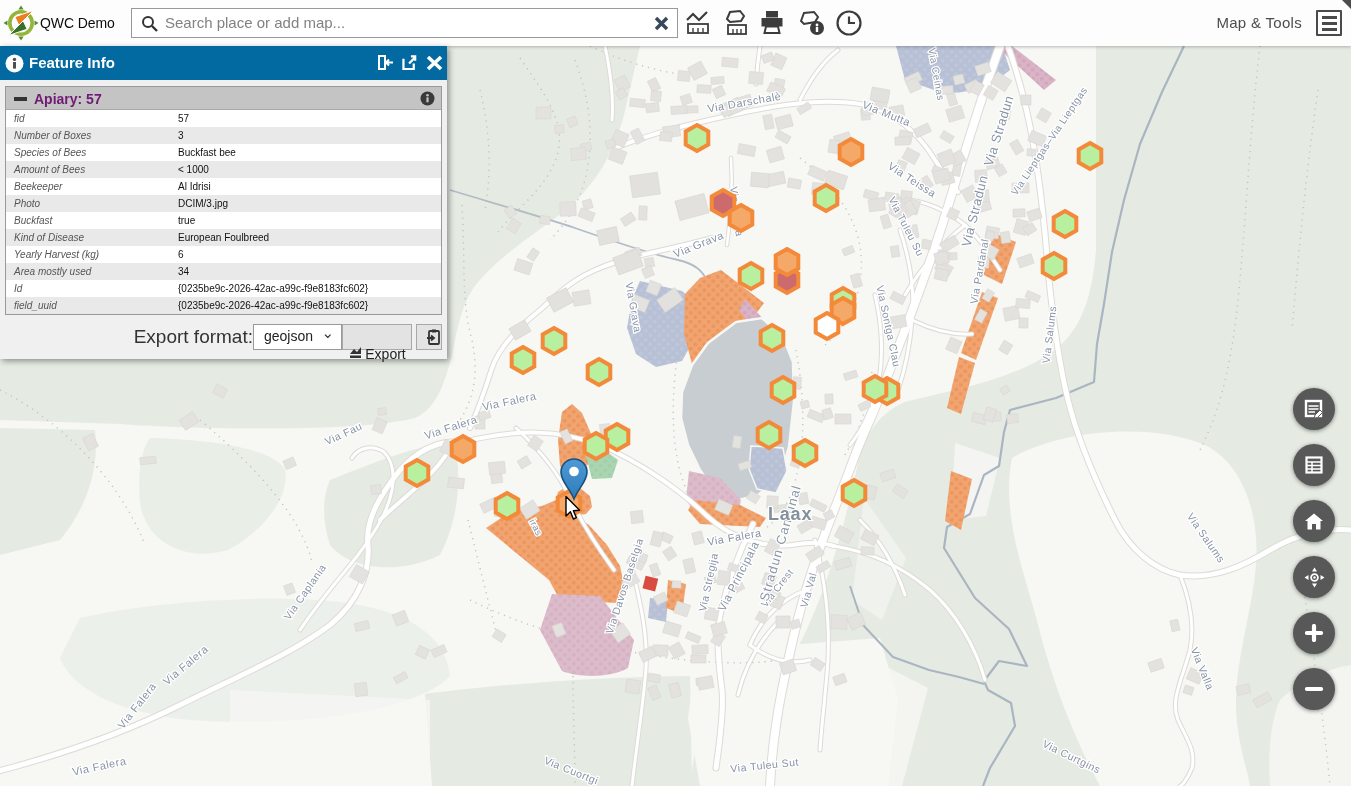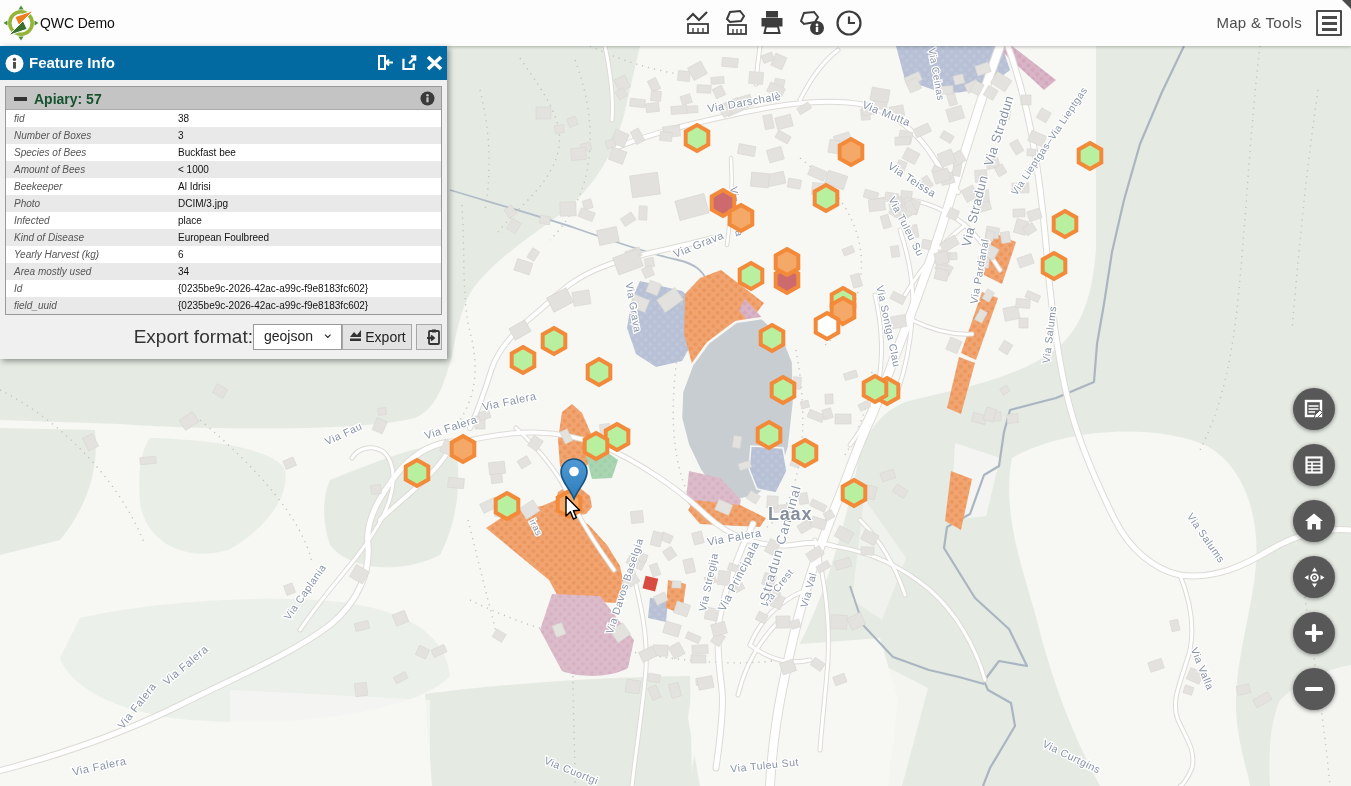--- a/index.html
+++ b/index.html
@@ -18,33 +18,33 @@
 #menubtn .bar{height:3px;background:#4a4a4a;margin-bottom:3px}
 #cornertri{position:absolute;right:0;top:0;width:0;height:0;border-left:9px solid transparent;border-top:9px solid #4c4c4c}
 #panel{position:absolute;left:0;top:46px;width:447px;background:#f0f0f0;box-shadow:2px 2px 6px rgba(0,0,0,0.4)}
 #ptitle{position:relative;height:34px;background:#0369a1;color:#fff}
 #pinfoico{position:absolute;left:5px;top:8px}
 #ptext{position:absolute;left:29px;top:8px;font-size:15px;font-weight:bold}
 .pico{float:right;margin:9px 4px 0 4px}
 .pico:first-of-type{margin-right:6px}
 #pbody{padding:6px 5px 0 5px}
 #ptable{border:1px solid #999;background:#fff}
-#phead{position:relative;height:23px;background:#c4c4c4;border-bottom:1px solid #aaa;font-size:14px;font-weight:bold;color:#14532d;padding:4px 0 0 28px}
+#phead{position:relative;height:23px;background:#c4c4c4;border-bottom:1px solid #aaa;font-size:14px;font-weight:bold;color:#701a75;padding:4px 0 0 28px}
 #pmin{position:absolute;left:8px;top:10px;width:13px;height:3.5px;background:#333}
 #phinfo{position:absolute;right:6px;top:4px}
 .row{display:flex;height:17px;font-size:10px;overflow:hidden}
 .row:nth-child(odd){background:#e9e9e9}
 .row:nth-child(even){background:#fff}
 .rl{width:172px;padding-left:8px;font-style:italic;color:#555;flex-shrink:0;line-height:17px}
 .rv{color:#111;line-height:17px;white-space:nowrap}
 #pexport{height:44px;padding-top:9px;text-align:right;font-size:0;color:#333}
 #explabel{vertical-align:middle;font-size:19px}
 #expsel{display:inline-block;vertical-align:middle;width:89px;height:26px;background:#fff;border:1px solid #999;font-size:14px;color:#222;text-align:left;padding:3px 13px 0 10px;position:relative}
 #expchev{position:absolute;right:7px;top:-1px;font-size:15px;color:#333}
-#expbtn{display:inline-block;vertical-align:middle;margin-left:0;width:70px;height:26px;background:#e3e3e3;border:1px solid #a8a8a8;font-size:14px;color:#222;padding-top:3px;text-align:center}
+#expbtn{display:inline-block;vertical-align:middle;margin-left:0;width:70px;height:26px;background:#e3e3e3;border:1px solid #a8a8a8;font-size:14px;color:#222;padding-top:20px;text-align:center}
 #expclip{display:inline-block;vertical-align:middle;margin-left:4px;width:26px;height:26px;background:#e3e3e3;border:1px solid #a8a8a8;padding-top:4px}
 .rbtn{position:absolute;left:1293px;width:42px;height:42px;border-radius:50%;background:#585858;box-shadow:0 1px 4px rgba(0,0,0,0.45);display:flex;align-items:center;justify-content:center}
 </style></head>
 <body>
 <div id="app">
 <svg id="map" width="1351" height="786" viewBox="0 0 1351 786">
 <defs>
 <pattern id="pOr" width="9.0" height="9.0" patternUnits="userSpaceOnUse">
           <rect width="9.0" height="9.0" fill="#f2a470"></rect>
           <circle cx="2.25" cy="2.25" r="2.0" fill="#eb975e"></circle>
@@ -536,20 +536,30 @@
             <circle r="11.2" fill="none" stroke="#94b43a" stroke-width="3.6"></circle>
             <path d="M-2.6,-13.5 L2.6,-13.5 L0,-17.5 Z" fill="#4e8f2f"></path>
             <path d="M-2.6,13.5 L2.6,13.5 L0,17.5 Z" fill="#4e8f2f"></path>
             <path d="M-13.5,-2.6 L-13.5,2.6 L-17.5,0 Z" fill="#4e8f2f"></path>
             <path d="M13.5,-2.6 L13.5,2.6 L17.5,0 Z" fill="#4e8f2f"></path>
             <path d="M12.5,-12.5 L-2.2,2.2 L-6.2,-6.2 Z" fill="#ee7e1f" stroke="#fff" stroke-width="1"></path>
             <path d="M-12.5,12.5 L2.2,-2.2 L6.2,6.2 Z" fill="#37712c" stroke="#fff" stroke-width="1"></path>
           </g>
         </svg></div>
   <div id="apptitle">QWC Demo</div>
+  <div id="searchwrap">
+    <span id="sicon"><svg width="17" height="17" viewBox="0 0 17 17">
+            <circle cx="7" cy="7" r="5" stroke="#333" stroke-width="2" fill="none"></circle>
+            <path d="M11,11 L16,16" stroke="#333" stroke-width="2.4"></path>
+          </svg></span>
+    <span id="sph">Search place or add map...</span>
+    <span id="sclear"><svg width="15" height="15" viewBox="0 0 15 15">
+            <path d="M2,2 L13,13 M13,2 L2,13" stroke="#37475c" stroke-width="3.4"></path>
+          </svg></span>
+  </div>
   <span class="tbico" style="left:684px"><svg width="28" height="28" viewBox="0 0 28 28">
           <g stroke="#3c3c3c" fill="none">
             <path d="M3,11 L9,5 L15,11 L23,3" stroke-width="2.2"></path>
             <rect x="4" y="15" width="20" height="9" stroke-width="1.8"></rect>
             <path d="M9,19 V24 M14,19 V24 M19,19 V24" stroke-width="1.4"></path>
           </g>
         </svg></span>
   <span class="tbico" style="left:722px"><svg width="28" height="28" viewBox="0 0 28 28">
           <g stroke="#3c3c3c" fill="none">
             <path d="M5,10 L8,3 L18,2 L22,7 L19,12 L8,13 Z" stroke-width="2"></path>
@@ -607,21 +617,21 @@
   <div id="ptable">
    <div id="phead"><span id="pmin"></span><span>Apiary: 57</span>
      <span id="phinfo"><svg width="15" height="15" viewBox="0 0 15 15">
                 <circle cx="7.5" cy="7.5" r="7" fill="#3a3a3a"></circle>
                 <circle cx="7.5" cy="4.3" r="1.3" fill="#c4c4c4"></circle>
                 <rect x="6.4" y="6.3" width="2.2" height="5" fill="#c4c4c4"></rect>
               </svg></span>
    </div>
    <div class="row">
             <div class="rl">fid</div>
-            <div class="rv">38</div>
+            <div class="rv">57</div>
           </div>
 <div class="row">
             <div class="rl">Number of Boxes</div>
             <div class="rv">3</div>
           </div>
 <div class="row">
             <div class="rl">Species of Bees</div>
             <div class="rv">Buckfast bee</div>
           </div>
 <div class="row">
@@ -630,22 +640,22 @@
           </div>
 <div class="row">
             <div class="rl">Beekeeper</div>
             <div class="rv">Al Idrisi</div>
           </div>
 <div class="row">
             <div class="rl">Photo</div>
             <div class="rv">DCIM/3.jpg</div>
           </div>
 <div class="row">
-            <div class="rl">Infected</div>
-            <div class="rv">place</div>
+            <div class="rl">Buckfast</div>
+            <div class="rv">true</div>
           </div>
 <div class="row">
             <div class="rl">Kind of Disease</div>
             <div class="rv">European Foulbreed</div>
           </div>
 <div class="row">
             <div class="rl">Yearly Harvest (kg)</div>
             <div class="rv">6</div>
           </div>
 <div class="row">

